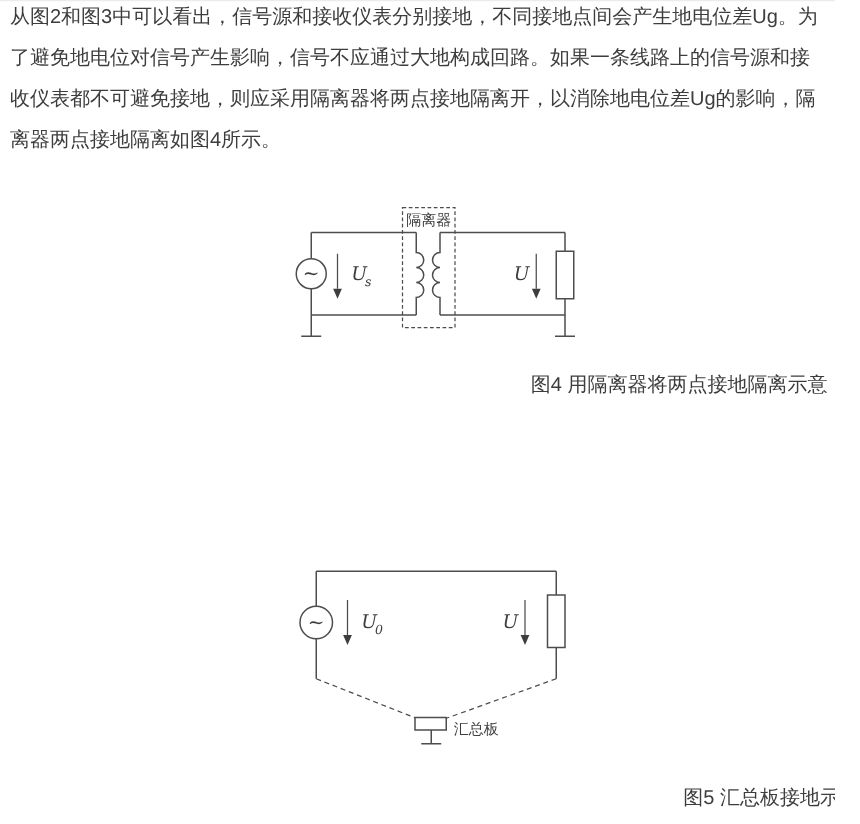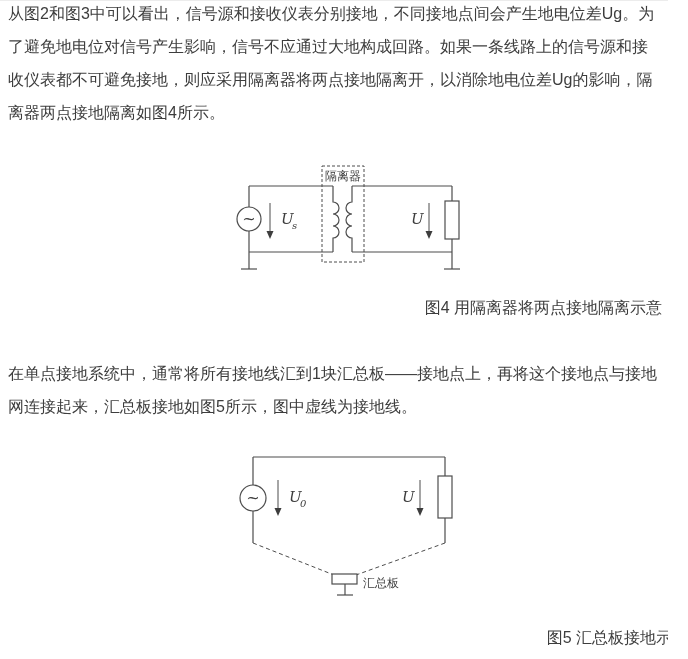--- a/index.html
+++ b/index.html
@@ -85,21 +85,20 @@
     </g>
     <text class="v-label" x="411" y="73">U</text>
 
     <path class="wire" d="M452,35 V50 M452,88 V118"></path>
     <rect class="comp" x="445" y="50" width="14" height="38"></rect>
     <path class="wire" d="M444,118 H460"></path>
   </svg>
 
   <p class="fig-caption fig4-caption">图4 用隔离器将两点接地隔离示意</p>
 
-  <p class="para para2">在单点接地系统中，通常将所有接地线汇到1块汇总板——接地点上，再将这个接地点与接地网连接起来，汇总板接地如图5所示，图中虚线为接地线。</p>
 
   <svg class="fig-svg fig5-svg" width="688" height="165" viewBox="0 0 688 165">
 
     <path class="wire" d="M253,11 H445"></path>
 
     <path class="wire" d="M253,11 V39 M253,65 V97"></path>
 
     <g>
       <circle class="comp" cx="253" cy="52" r="13"></circle>
       <text class="tilde" x="253" y="57" text-anchor="middle">~</text>

